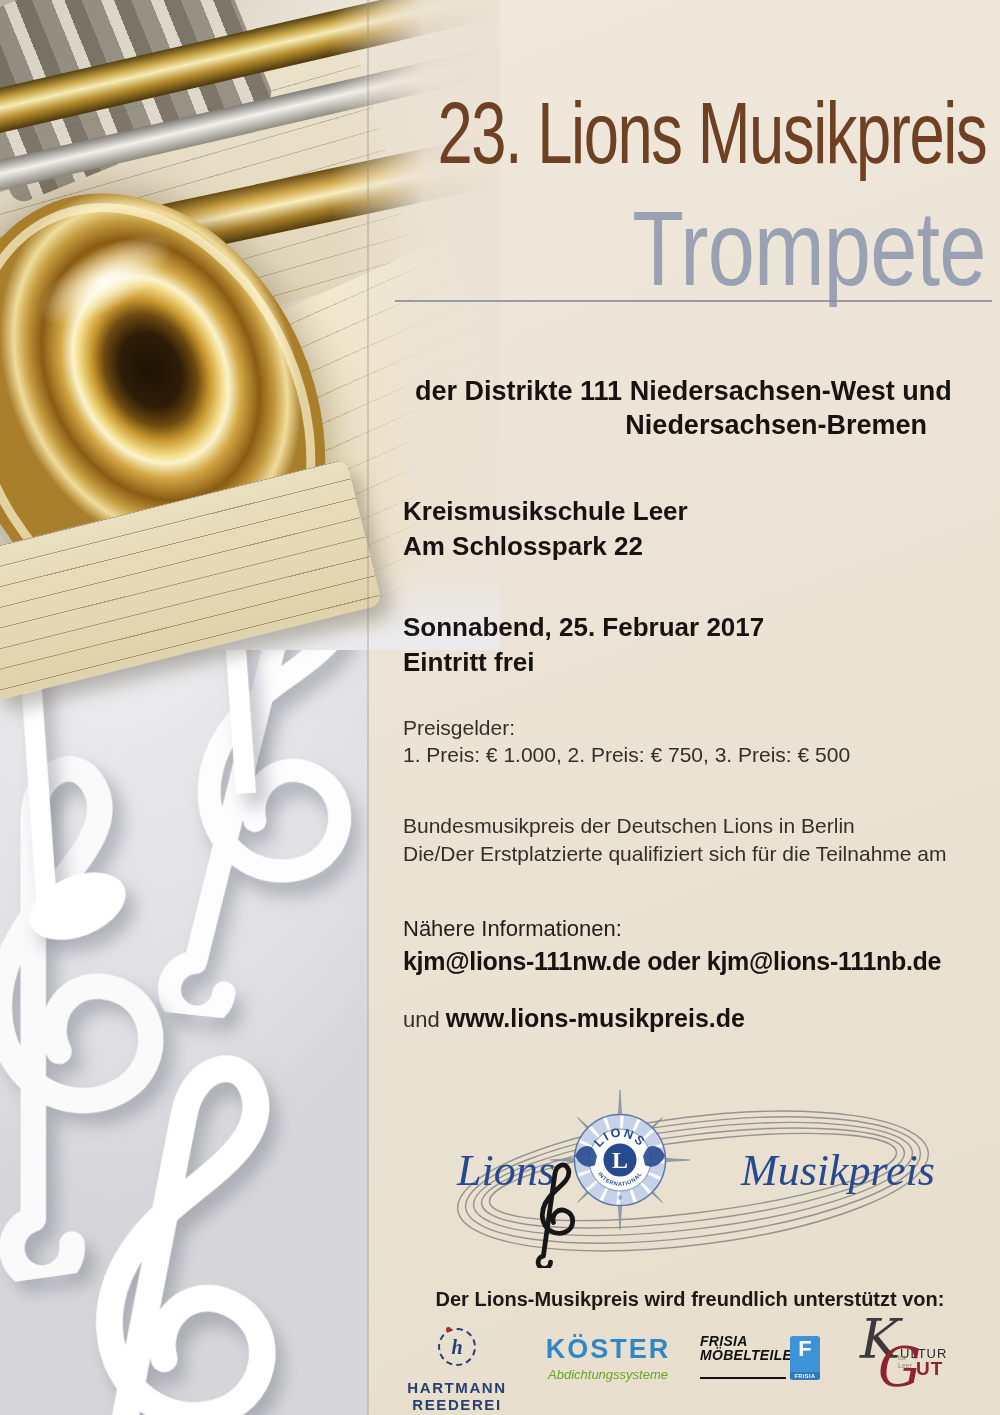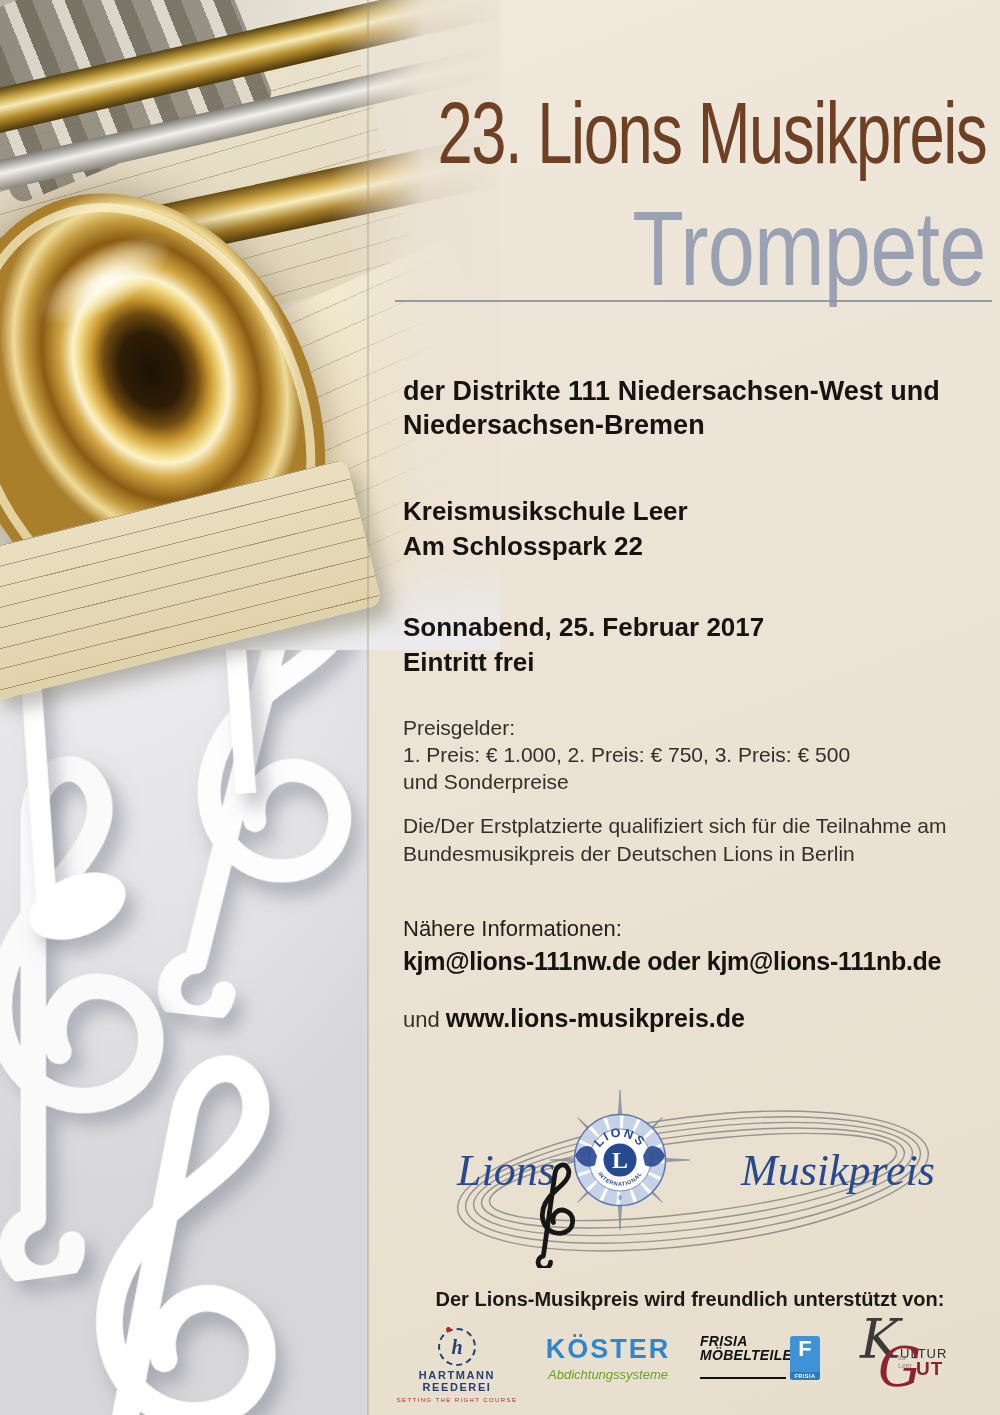--- a/index.html
+++ b/index.html
@@ -51,22 +51,22 @@
   
   .title-wrap{position:absolute;top:90px;right:14px;text-align:right;z-index:5;white-space:nowrap;}
   .t1{font-size:88px;line-height:86px;letter-spacing:-2px;color:#6e4124;
       display:inline-block;transform:scaleX(.72);transform-origin:100% 50%;}
   .t2{font-size:106px;line-height:100px;letter-spacing:-1px;color:#9aa1b3;margin-top:22px;
       display:inline-block;transform:scaleX(.80);transform-origin:100% 50%;}
   .rule{position:absolute;left:395px;top:300px;width:597px;height:2px;background:#8b8e99;opacity:.85;z-index:5;}
 
   
   .txt{position:absolute;left:403px;z-index:5;color:#171310;}
-  .districts{top:374px;width:540px;font-weight:bold;font-size:27px;line-height:34px;}
-  .districts .l2{padding-right:28px;}
+  .districts{top:374px;width:540px;font-weight:bold;font-size:27px;line-height:34px;margin-left:12px;}
+  .districts .l2{text-align:right;padding-right:28px;}
   .venue{top:494px;font-weight:bold;font-size:26px;line-height:35px;}
   .eventb{top:610px;font-weight:bold;font-size:26px;line-height:35px;}
   .prizes{top:714px;font-size:21px;line-height:27px;color:#33302b;}
   .qual{top:812px;font-size:21px;line-height:28px;color:#33302b;}
   .info-label{top:916px;font-size:22px;color:#22201c;}
   .emails{top:947px;font-size:25px;font-weight:bold;letter-spacing:-.3px;}
   .web{top:1004px;font-size:22px;color:#33302b;text-align:center;}
   .web b{font-size:25px;color:#171310;}
 
   
@@ -74,21 +74,21 @@
 
   
   .sp-heading{position:absolute;left:390px;top:1288px;width:600px;text-align:center;
               font-weight:bold;font-size:20px;color:#1d1a16;z-index:5;}
   .sponsor{position:absolute;z-index:5;text-align:center;}
   .hart{left:392px;top:1328px;width:130px;}
   .hart-circle{width:34px;height:34px;margin:0 auto;border:2px dashed #27406f;border-radius:50%;
                display:flex;align-items:center;justify-content:center;position:relative;}
   .hart-circle .dot{position:absolute;top:-3px;left:6px;width:5px;height:5px;border-radius:50%;background:#b02c24;}
   .hart-h{font-family:"Liberation Serif",serif;font-style:italic;font-weight:bold;font-size:20px;color:#27406f;}
-  .hart-name{margin-top:3px;font-size:11px;font-weight:bold;letter-spacing:1.6px;color:#27406f;}
+  .hart-name{margin-top:13px;font-size:15px;font-weight:bold;letter-spacing:1.6px;color:#27406f;}
   .hart-tag{margin-top:4px;font-size:6px;letter-spacing:1.4px;color:#b02c24;}
   .koe{left:528px;top:1334px;width:160px;}
   .koe-name{font-size:27px;font-weight:800;letter-spacing:2px;color:#2f87c9;}
   .koe-sub{font-size:13px;font-style:italic;color:#67a522;margin-top:2px;}
   .fri{left:700px;top:1334px;width:140px;height:62px;text-align:left;}
   .fri-l1{font-size:14px;font-weight:900;font-style:italic;color:#111;line-height:14px;letter-spacing:.3px;}
   .fri-l2{font-size:14px;font-weight:900;font-style:italic;color:#111;line-height:14px;letter-spacing:.3px;}
   .fri-suffix{font-size:7px;font-weight:bold;font-style:normal;}
   .fri-rule{width:86px;height:2px;background:#111;margin-top:12px;}
   .fri-badge{position:absolute;left:90px;top:2px;width:30px;height:44px;border-radius:3px;background:#3e92d6;
@@ -171,26 +171,25 @@
   </div>
 
   <div class="txt eventb">
     <div>Sonnabend, 25. Februar 2017</div>
     <div>Eintritt frei</div>
   </div>
 
   <div class="txt prizes">
     <div>Preisgelder:</div>
     <div>1. Preis: € 1.000, 2. Preis: € 750, 3. Preis: € 500</div>
-    <div>und Sonderpreise</div>
   </div>
 
   <div class="txt qual">
+    <div>Bundesmusikpreis der Deutschen Lions in Berlin</div>
     <div>Die/Der Erstplatzierte qualifiziert sich für die Teilnahme am</div>
-    <div>Bundesmusikpreis der Deutschen Lions in Berlin</div>
   </div>
 
   <div class="txt info-label">Nähere Informationen:</div>
   <div class="txt emails">kjm@lions-111nw.de oder kjm@lions-111nb.de</div>
   <div class="txt web"><span>und </span><b>www.lions-musikpreis.de</b></div>
 
   <svg class="logo-svg" width="530" height="185" viewBox="0 0 530 185">
     <g fill="none" stroke="rgba(70,70,78,.5)" stroke-width="1.4">
       <ellipse cx="258" cy="92" rx="205" ry="36" transform="rotate(-7 258 92)"></ellipse>
       <ellipse cx="258" cy="93" rx="213" ry="43" transform="rotate(-7 258 93)"></ellipse>

